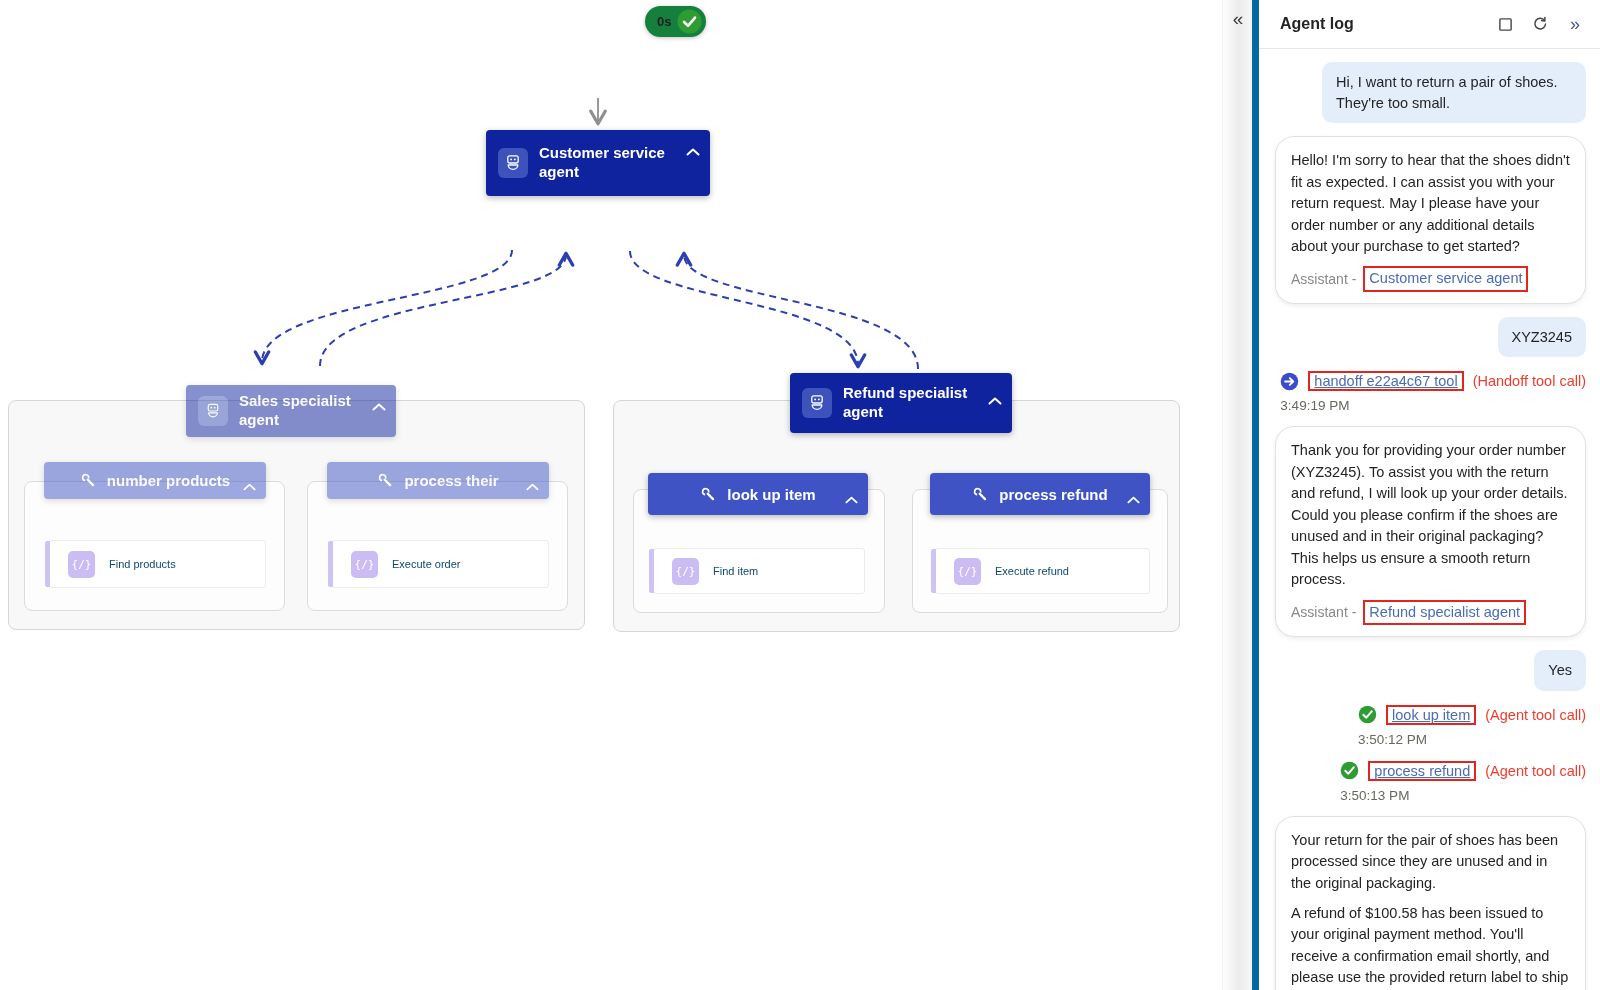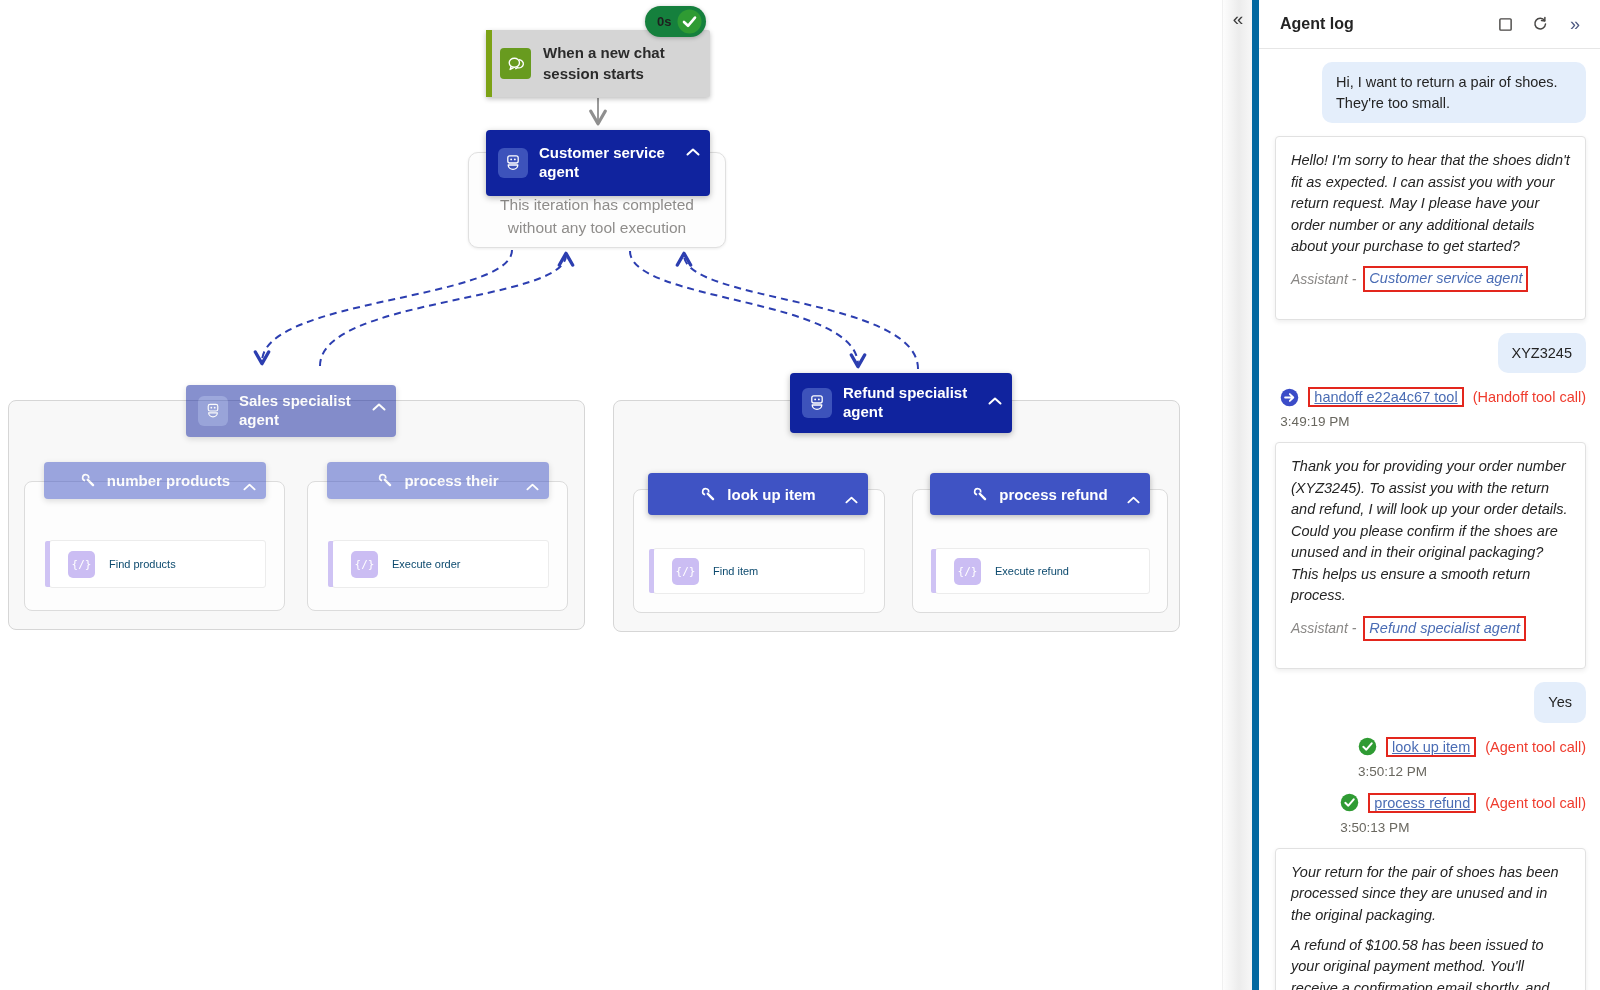--- a/index.html
+++ b/index.html
@@ -79,23 +79,23 @@
     padding:0 14px 0 21px; border-bottom:1px solid #e6e6e6; }
   #panel-title { font-size:16px; font-weight:700; color:#242424; flex:1; }
   .hicon { width:22px; height:22px; display:flex; align-items:center; justify-content:center;
     margin-left:13px; cursor:pointer; }
   #expand-btn { font-size:18px; color:#4f5b83; font-weight:400; }
 
   #chat { flex:1; padding:13px 14px 10px 16px; display:flex; flex-direction:column;
     gap:13px; overflow:hidden;align-items:flex-end; }
   .bubble { align-self:flex-end; background:#e4eefb; border-radius:10px; padding:10px 14px;
     max-width:264px; font-size:14.5px; color:#242424; line-height:1.42; }
-  .acard { background:#fff; border:1px solid #e1e1e1; border-radius:4px;
-    box-shadow:0 2px 5px rgba(0,0,0,.07); padding:13px 15px 27px;
-    font-size:14.5px; color:#242424; line-height:1.48;font-style:italic; }
+  .acard { background:#fff; border:1px solid #e1e1e1; border-radius:19px;
+    box-shadow:0 2px 5px rgba(0,0,0,.07); padding:13px 15px 11px;
+    font-size:14.5px; color:#242424; line-height:1.48; }
   .acard p { margin:0 0 9px; }
   .acard .foot { display:flex; align-items:center; gap:7px; margin-top:2px; }
   .author { color:#8a8886; font-size:14px; white-space:nowrap; }
   .agent-ref { color:#4a6cb4; font-size:14.5px; border:2px solid #e3261d; padding:0 4px;
     white-space:nowrap; }
   .toolcall { display:flex; flex-direction:column; gap:7px; margin:1px 0 0; }
   .toolcall .row { display:flex; align-items:center; gap:9px; }
   .tool-link { color:#4a6cb4; font-size:14.5px; text-decoration:underline;
     border:2px solid #e3261d; padding:0 4px; cursor:pointer; white-space:nowrap; }
   .annot { color:#ef3b2d; font-size:14.5px; white-space:nowrap; }
@@ -131,45 +131,31 @@
         <path d="M155,499 L155,532" stroke="#8f8f8f" stroke-width="2" fill="none" marker-end="url(#arrGray)"></path>
         <path d="M438,499 L438,532" stroke="#8f8f8f" stroke-width="2" fill="none" marker-end="url(#arrGray)"></path>
       </g>
 
       <path d="M901,433 C901,456 758,452 758,473" stroke="#9a9a9a" stroke-width="2" fill="none"></path>
       <path d="M901,433 C901,456 1040,452 1040,473" stroke="#9a9a9a" stroke-width="2" fill="none"></path>
       <path d="M758,515 L758,540" stroke="#9a9a9a" stroke-width="2" fill="none" marker-end="url(#arrGray)"></path>
       <path d="M1040,515 L1040,540" stroke="#9a9a9a" stroke-width="2" fill="none" marker-end="url(#arrGray)"></path>
     </svg>
 
-    <div id="trigger" class="trg">
-      <span class="gbar"></span>
-      <span class="ticon">
-        <svg width="22" height="22" viewBox="0 0 24 24">
-          <ellipse cx="10.2" cy="10.6" rx="5.6" ry="4.9" fill="none" stroke="#fff" stroke-width="1.5"></ellipse>
-          <path d="M6.8 14.4 L5.6 18 L9.4 16" fill="none" stroke="#fff" stroke-width="1.5" stroke-linejoin="round"></path>
-          <path d="M15.2 7.4 a4.8 4.4 0 1 1 -1.4 8.6 l-2.6 1.4" fill="none" stroke="#fff" stroke-width="1.5" stroke-linejoin="round"></path>
-        </svg>
-      </span>
-      <span>When a new chat session starts</span>
-    </div>
 
     <div id="run-badge">
       <span>0s</span>
       <span style="display:flex;">
         <svg width="25" height="25" viewBox="0 0 25 25">
           <circle cx="12.5" cy="12.5" r="12" fill="#2f9b33"></circle>
           <path d="M7 13 L11 16.8 L18 8.6" fill="none" stroke="#fff" stroke-width="2.6" stroke-linecap="round" stroke-linejoin="round"></path>
         </svg>
       </span>
     </div>
 
-    <div id="iteration-box">
-      <span>This iteration has completed without any tool execution</span>
-    </div>
     <div id="customer-node" class="node agent-node">
       <span class="agent-chip">
         <svg width="24" height="24" viewBox="0 0 30 30">
           <rect x="8.5" y="6" width="13" height="9" rx="2.5" fill="none" stroke="#fff" stroke-width="1.6"></rect>
           <circle cx="12.7" cy="10.5" r="1.2" fill="#fff"></circle>
           <circle cx="17.3" cy="10.5" r="1.2" fill="#fff"></circle>
           <path d="M9 17.5 A6 5.4 0 0 0 21 17.5 L9 17.5 Z" fill="none" stroke="#fff" stroke-width="1.6" stroke-linejoin="round"></path>
         </svg>
       </span>
       <span style="width:140px;">Customer service agent</span>

